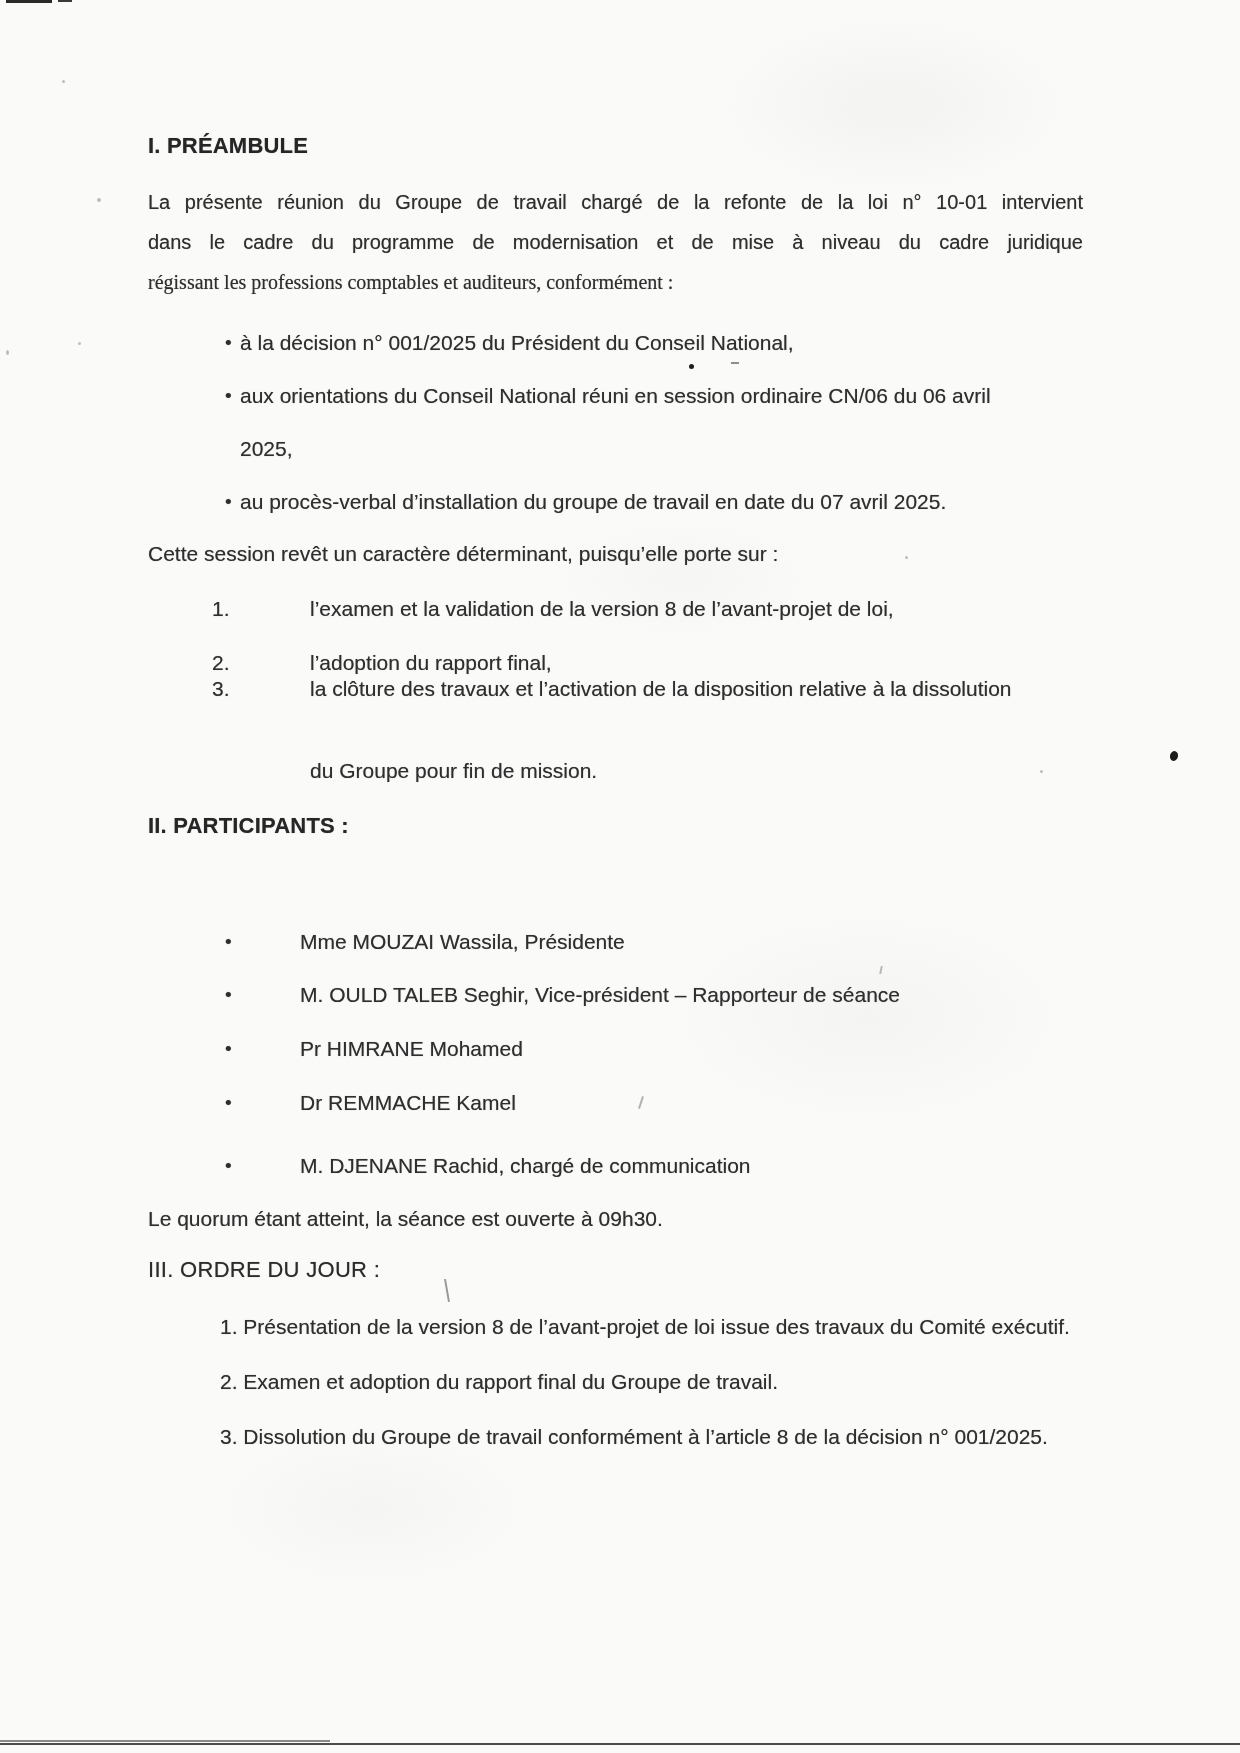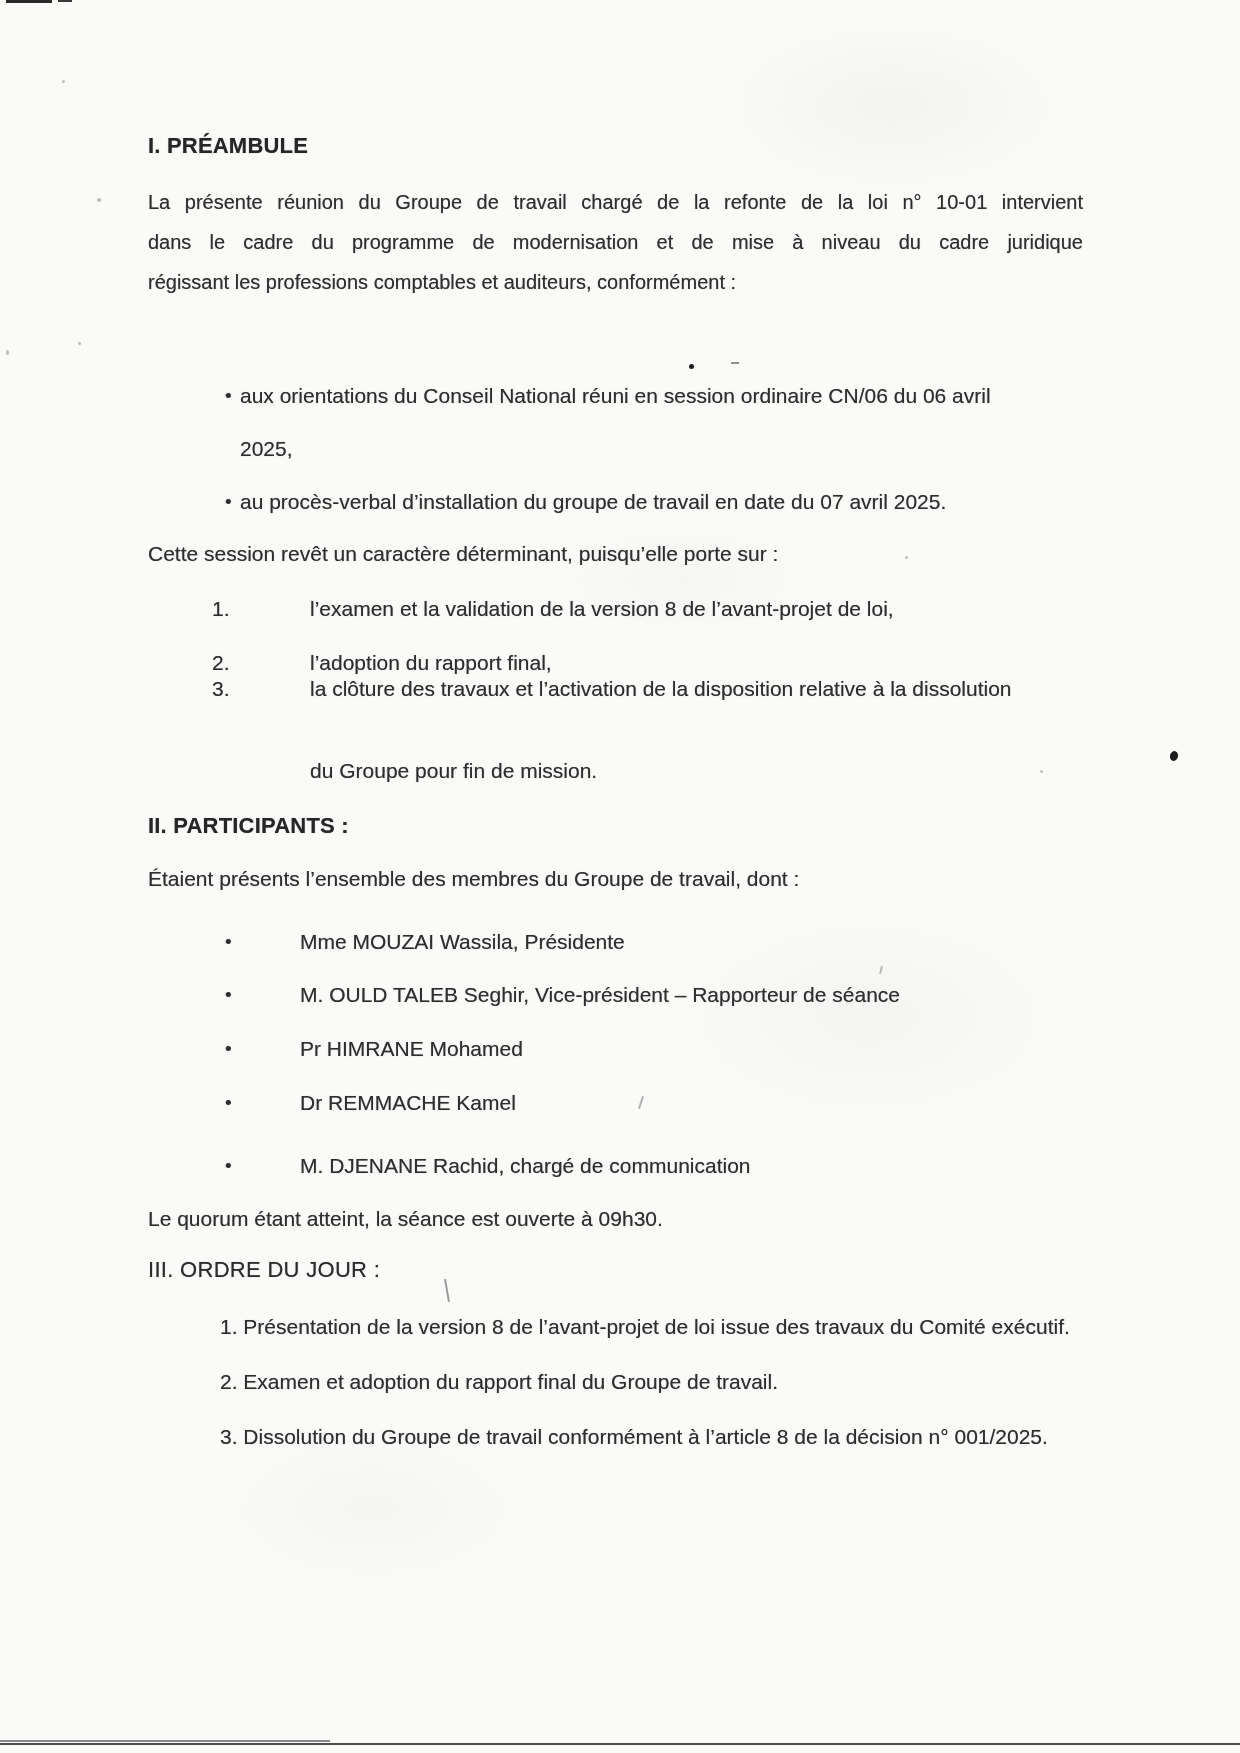--- a/index.html
+++ b/index.html
@@ -16,41 +16,44 @@
       radial-gradient(ellipse 300px 160px at 70% 58%, rgba(110,110,110,0.04), transparent 70%),
       radial-gradient(ellipse 240px 120px at 30% 86%, rgba(110,110,110,0.035), transparent 70%),
       radial-gradient(ellipse 200px 90px at 55% 33%, rgba(110,110,110,0.03), transparent 70%),
       #fafaf9;
   }
   .h1,.h2{position:absolute;font-size:22px;font-weight:700;white-space:nowrap;color:#262626;letter-spacing:.2px;text-align:right;}
   .h3{position:absolute;font-size:22px;font-weight:400;white-space:nowrap;color:#2b2b2b;letter-spacing:.3px;text-align:right;}
   .line{position:absolute;font-size:21px;white-space:nowrap;line-height:28px;}
   .para{position:absolute;left:148px;top:182px;width:935px;font-size:20px;}
   .para .jl{display:block;line-height:40px;text-align:justify;text-align-last:justify;white-space:normal;}
-  .para .jl.last{text-align-last:left;}
+  .para .jl.last{text-align-last:left;font-family:Liberation Serif, serif;}
   .blt{display:inline-block;width:15px;font-size:19px;vertical-align:top;}
   .pblt{display:inline-block;width:75px;font-size:19px;vertical-align:top;}
   .num{display:inline-block;width:98px;}
   .art{position:absolute;}
   .dot{border-radius:50%;background:#1d1d1d;}
   .speck{border-radius:50%;background:#bdbdbd;}
 </style>
 </head>
 <body>
 
 <div class="page">
 
   <div class="h1" style="left:148px;top:133px">I. PRÉAMBULE</div>
 
   <div class="para">
     <span class="jl">La présente réunion du Groupe de travail chargé de la refonte de la loi n° 10-01 intervient</span>
     <span class="jl">dans le cadre du programme de modernisation et de mise à niveau du cadre juridique</span>
     <span class="jl last">régissant les professions comptables et auditeurs, conformément :</span>
   </div>
 
+  <div class="line" style="left:225px;top:329px">
+    <span class="blt">•</span><span>à la décision n° 001/2025 du Président du Conseil National,</span>
+  </div>
 
   <div class="line" style="left:225px;top:382px">
     <span class="blt">•</span><span>aux orientations du Conseil National réuni en session ordinaire CN/06 du 06 avril</span>
   </div>
   <div class="line" style="left:240px;top:435px">2025,</div>
 
   <div class="line" style="left:225px;top:488px">
     <span class="blt">•</span><span>au procès-verbal d’installation du groupe de travail en date du 07 avril 2025.</span>
   </div>
 
@@ -62,21 +65,20 @@
   <div class="line" style="left:212px;top:649px">
     <span class="num">2.</span><span>l’adoption du rapport final,</span>
   </div>
   <div class="line" style="left:212px;top:675px">
     <span class="num">3.</span><span>la clôture des travaux et l’activation de la disposition relative à la dissolution</span>
   </div>
   <div class="line" style="left:310px;top:757px">du Groupe pour fin de mission.</div>
 
   <div class="h2" style="left:148px;top:813px">II. PARTICIPANTS :</div>
 
-  <div class="line" style="left:148px;top:865px">Étaient présents l’ensemble des membres du Groupe de travail, dont :</div>
 
   <div class="line" style="left:225px;top:928px">
     <span class="pblt">•</span><span>Mme MOUZAI Wassila, Présidente</span>
   </div>
   <div class="line" style="left:225px;top:981px">
     <span class="pblt">•</span><span>M. OULD TALEB Seghir, Vice-président – Rapporteur de séance</span>
   </div>
   <div class="line" style="left:225px;top:1035px">
     <span class="pblt">•</span><span>Pr HIMRANE Mohamed</span>
   </div>

